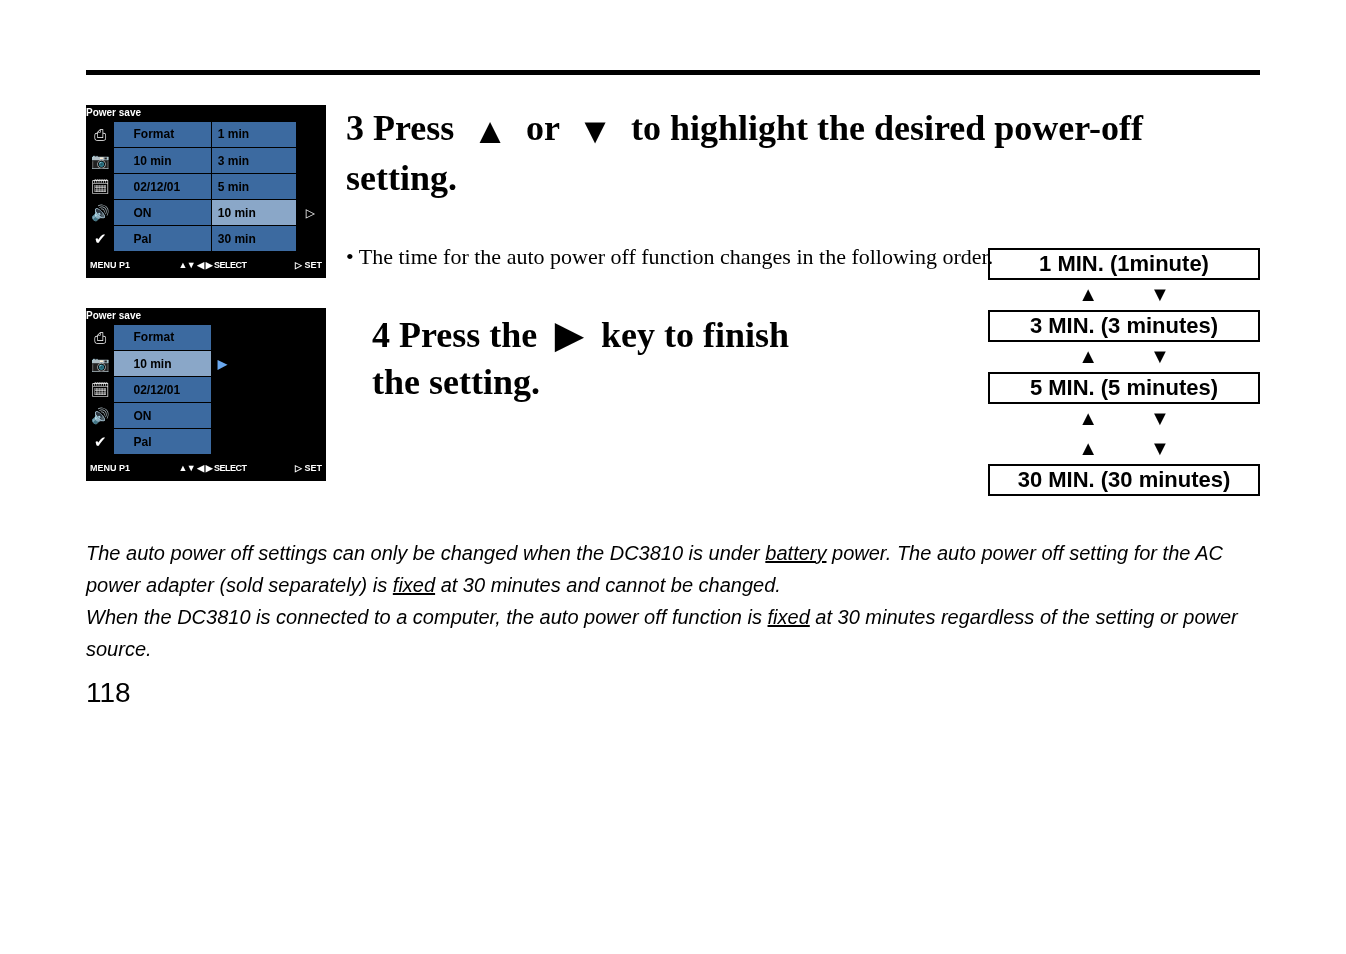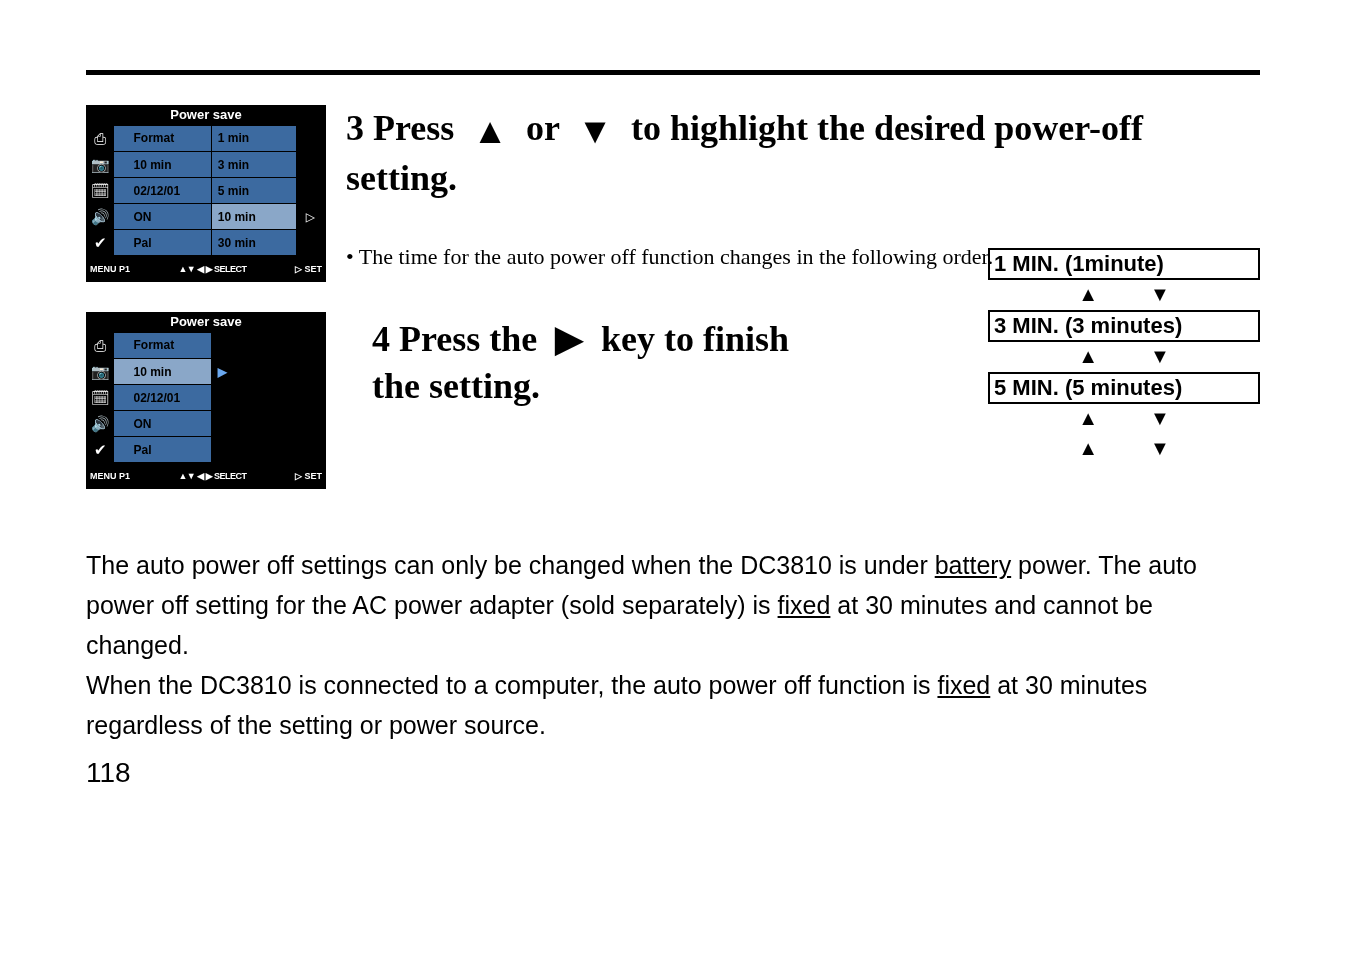--- a/index.html
+++ b/index.html
@@ -17,23 +17,23 @@
   }
 
   
   .lcd {
     width: 240px;
     background: #000;
     font-size: 13px;
     color: #fff;
   }
   .lcd-title {
-    text-align: center;
+    text-align: left;
     font-weight: bold;
-    font-size: 13px;
+    font-size: 10px;
     padding: 2px 0 3px;
     background: #000;
   }
   .lcd-table { display: table; width: 100%; border-collapse: collapse; }
   .lcd-row { display: table-row; }
   .lcd-icon-cell, .lcd-label-cell, .lcd-val-cell, .lcd-arrow-cell { display: table-cell; vertical-align: middle; }
   .lcd-icon-cell {
     width: 26px; height: 26px; background:#000; text-align:center;
     border: 1px solid #000;
   }
@@ -73,21 +73,21 @@
     font-size: 22px; font-family: Liberation Serif, serif;
     line-height: 1.55;
   }
   .bullet-area { margin-top: 38px; }
 
   
   .ladder {
     position:absolute;
     right: 86px; top: 248px;
     width: 272px;
-    text-align:left;
+    text-align:center;
     font-weight:bold;
   }
   .ladder-box {
     border:2px solid #000;
     font-size:22px;
     padding:1px 4px;
     white-space: nowrap;
   }
   .ladder-arrows {
     display:flex; justify-content:center; gap:52px;
@@ -97,22 +97,23 @@
   
   .section2 {
     margin-top: 30px;
     display:flex; align-items:flex-start;
   }
   .section2 .step-heading { margin-top: 4px; }
 
   
   .para {
     margin-top: 56px;
-    font-size: 25px;
+    font-size: 20px;
     line-height: 1.6;
+    font-style: italic;
   }
   .und { text-decoration: underline; }
   .page-num { font-size:28px; margin-top:12px; }
 
   
   .right-tri {
     display:inline-block;
   }
 </style>
 </head>
@@ -190,20 +191,21 @@
     </div>
   <div class="ladder-box">5 MIN. (5 minutes)</div>
   <div class="ladder-arrows">
       <span>▲</span>
       <span>▼</span>
     </div>
   <div class="ladder-arrows">
       <span>▲</span>
       <span>▼</span>
     </div>
+  <div class="ladder-box">30 MIN. (30 minutes)</div>
 </div>
 
 <div class="section2">
   <div class="step-col-left">
     <div class="lcd">
       <div class="lcd-title">Power save</div>
       <div class="lcd-table">
         <div class="lcd-row">
           <div class="lcd-icon-cell"><span class="icon-glyph">⎙</span></div>
           <div class="lcd-label-cell">Format</div>

